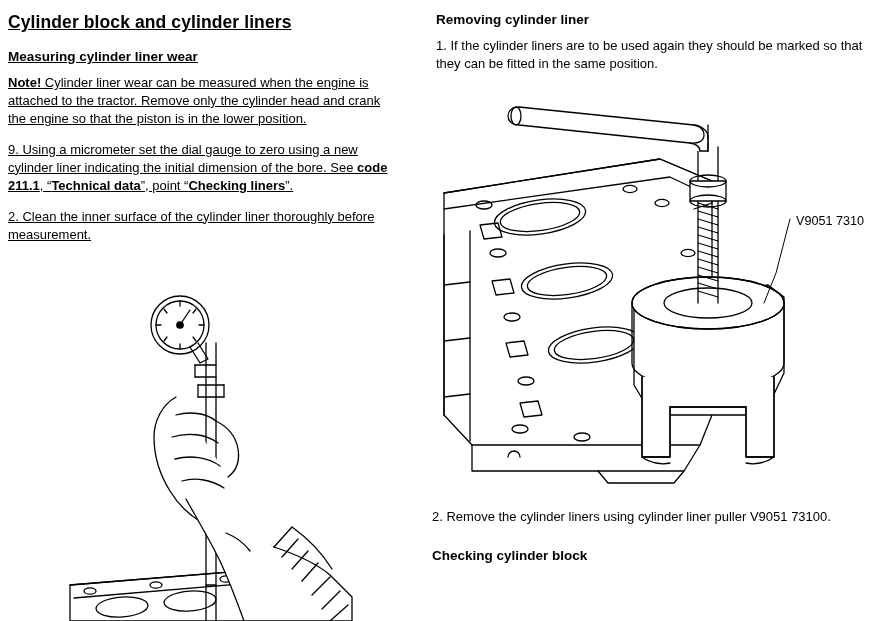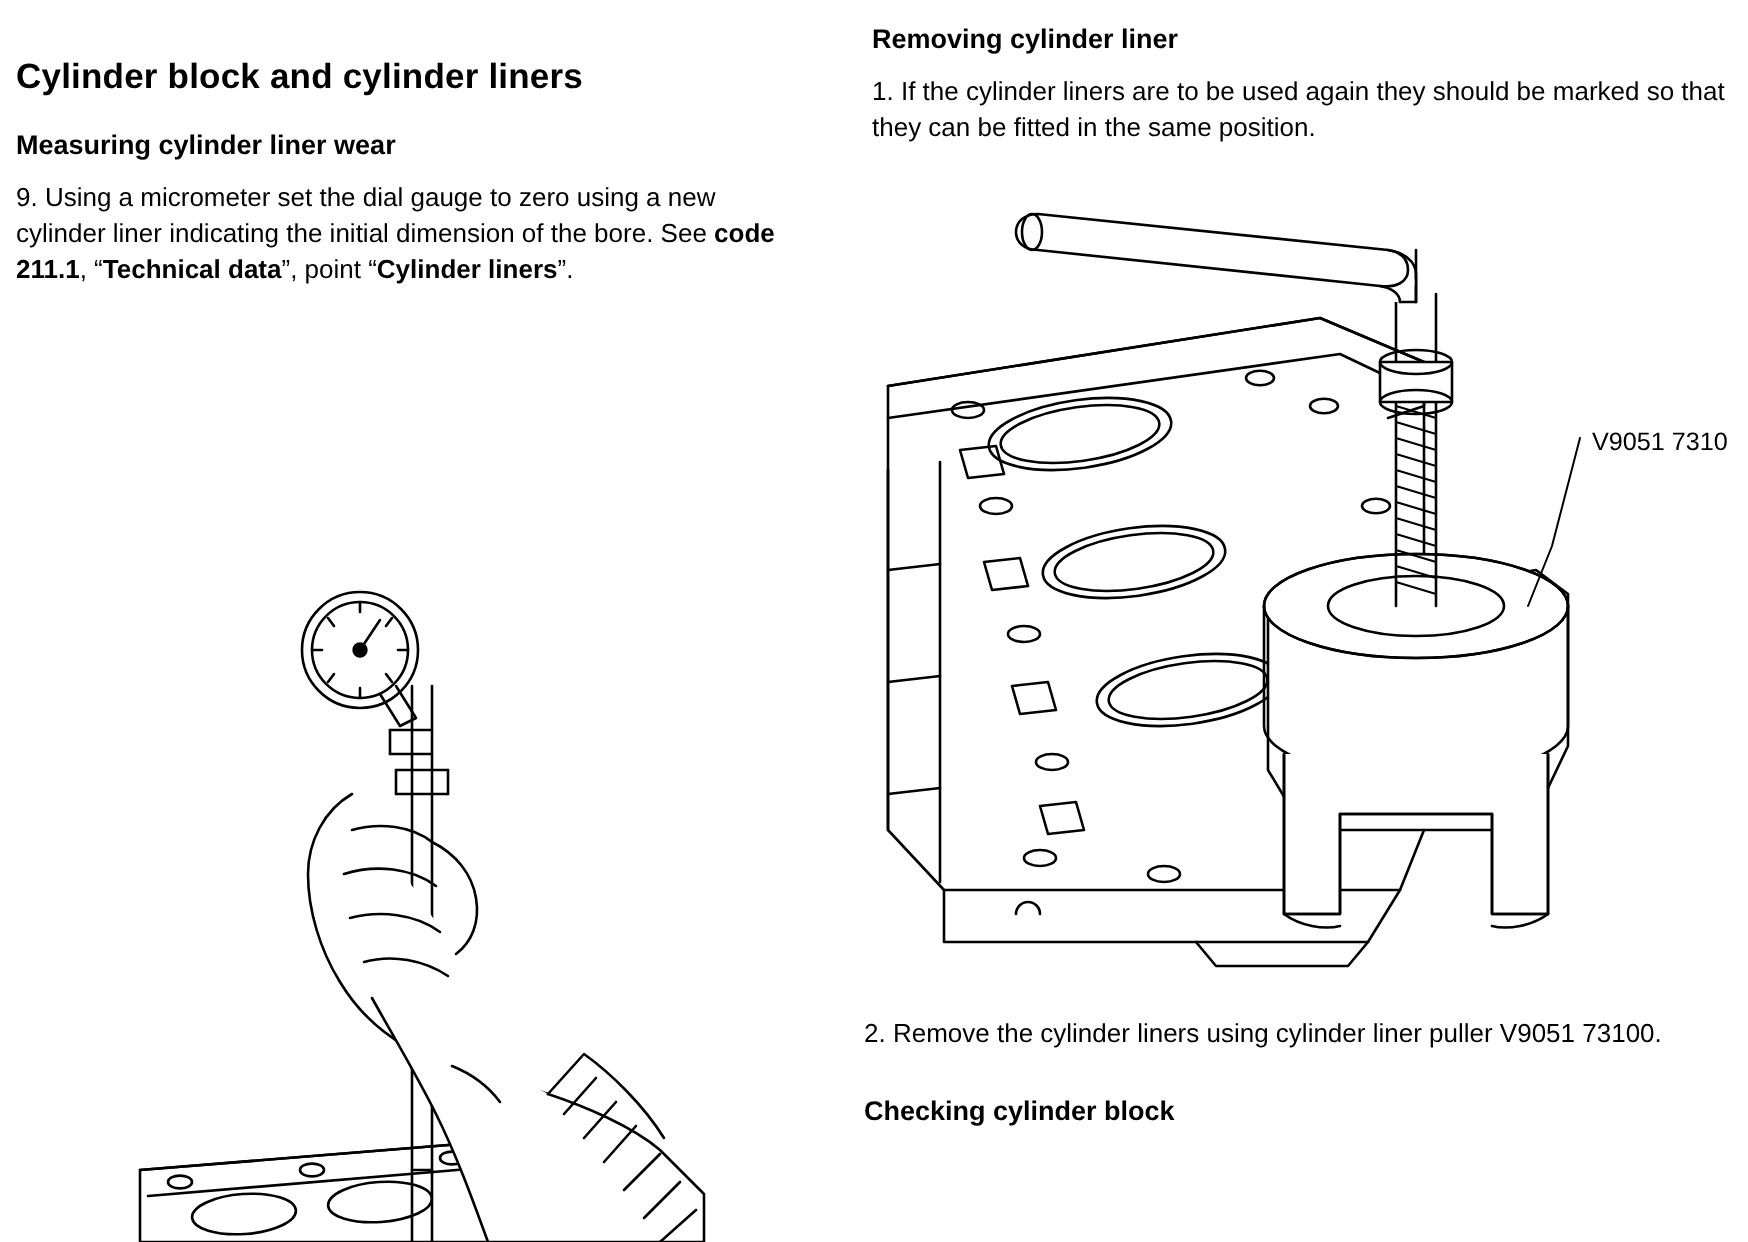--- a/index.html
+++ b/index.html
@@ -15,22 +15,23 @@
     font-family: "Liberation Sans", sans-serif;
     color: #000000;
   }
   .page {
     position: absolute;
     inset: 0;
   }
   .col-left {
     position: absolute;
     left: 8px;
-    top: 28px;
+    top: 12px;
     width: 392px;
+    text-decoration: underline;
   }
   .col-right {
     position: absolute;
     left: 436px;
     top: 12px;
     width: 452px;
   }
   h1.doc-title {
     font-size: 17.5px;
     font-weight: bold;
@@ -80,23 +81,25 @@
 </head>
 <body>
 
 <div class="page">
 
   <div class="col-left">
     <h1 class="doc-title">Cylinder block and cylinder liners</h1>
 
     <h2 class="sec-title">Measuring cylinder liner wear</h2>
 
-
-    <p class="body"><span>9. Using a micrometer set the dial gauge to zero using a new cylinder liner indicating the initial dimension of the bore. See </span><span class="b">code 211.1</span><span>, “</span><span class="b">Technical data</span><span>”, point “</span><span class="b">Cylinder liners</span><span>”.</span></p>
-
+    <p class="body"><span class="b">Note!</span><span> Cylinder liner wear can be measured when the engine is attached to the tractor. Remove only the cylinder head and crank the engine so that the piston is in the lower position.</span></p>
+
+    <p class="body"><span>9. Using a micrometer set the dial gauge to zero using a new cylinder liner indicating the initial dimension of the bore. See </span><span class="b">code 211.1</span><span>, “</span><span class="b">Technical data</span><span>”, point “</span><span class="b">Checking liners</span><span>”.</span></p>
+
+    <p class="body">2. Clean the inner surface of the cylinder liner thoroughly before measurement.</p>
   </div>
 
   <div class="fig-left figure">
     <svg width="340" height="336" viewBox="0 0 340 336">
       <g fill="none" stroke="#000000" stroke-width="1.3" stroke-linejoin="round" stroke-linecap="round">
 
         <path d="M40 300 L250 283 L250 336 L40 336 Z" fill="#ffffff"></path>
         <path d="M40 300 L250 283"></path>
         <path d="M44 313 L246 296"></path>
 

